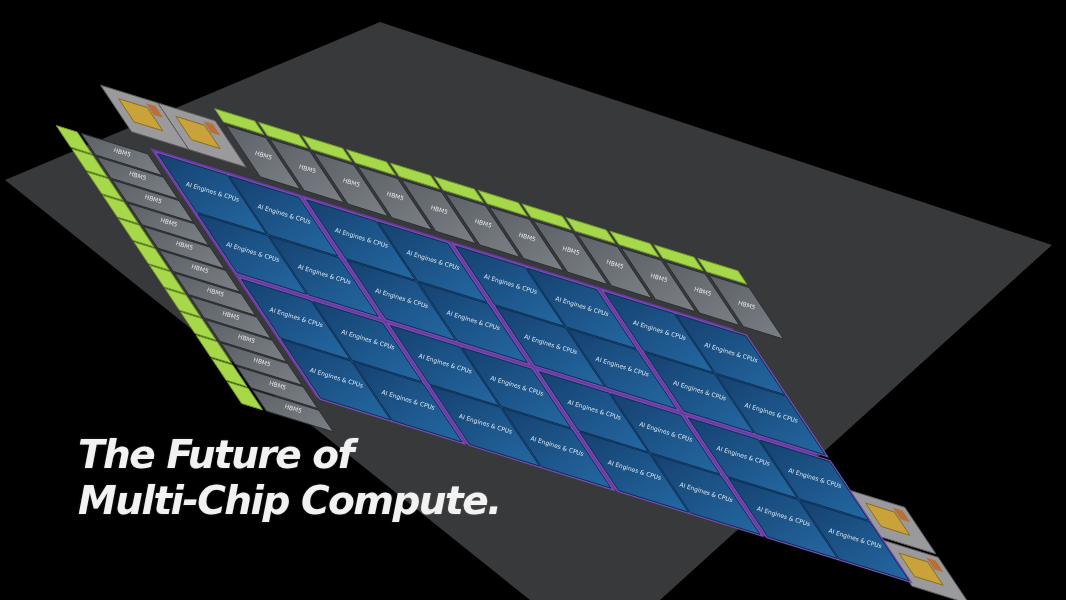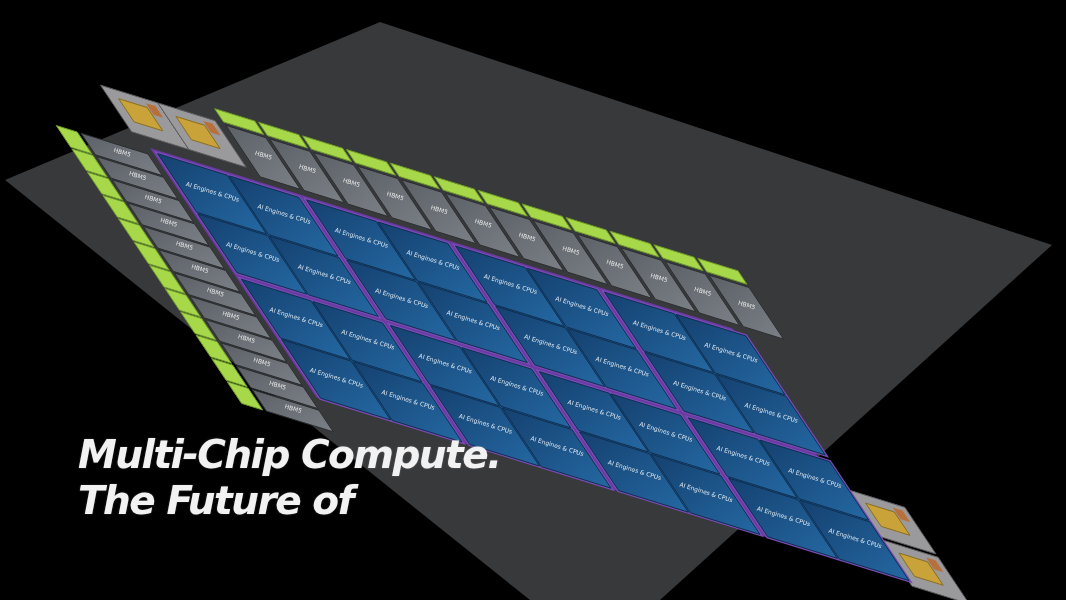--- a/index.html
+++ b/index.html
@@ -192,16 +192,16 @@
         <polygon points="728.5324999999999,478.12 798.2475,499.72799999999995 837.375,558.384 767.66,536.776" fill="url(#tileGrad)" stroke="#0e2f52" stroke-width="1"></polygon>
         <text x="782.95375" y="518.252" fill="#dfe8f0" font-size="6" text-anchor="middle" transform="rotate(17 782.95375 518.252)">AI Engines &amp; CPUs</text>
         <polygon points="759.9200000000001,440 829.635,461.60800000000006 868.7624999999999,520.264 799.0475,498.65599999999995" fill="url(#tileGrad)" stroke="#0e2f52" stroke-width="1"></polygon>
         <text x="814.34125" y="480.132" fill="#dfe8f0" font-size="6" text-anchor="middle" transform="rotate(17 814.34125 480.132)">AI Engines &amp; CPUs</text>
         <polygon points="800.1575,500.31999999999994 869.8725,521.928 909,580.5840000000001 839.2850000000001,558.976" fill="url(#tileGrad)" stroke="#0e2f52" stroke-width="1"></polygon>
         <text x="854.57875" y="540.452" fill="#dfe8f0" font-size="6" text-anchor="middle" transform="rotate(17 854.57875 540.452)">AI Engines &amp; CPUs</text>
       </g>
   </svg>
 
   <div class="headline">
+    <div>The Future of</div>
     <div>Multi-Chip Compute.</div>
-    <div>The Future of</div>
   </div>
 </div>
 
 </body></html>

